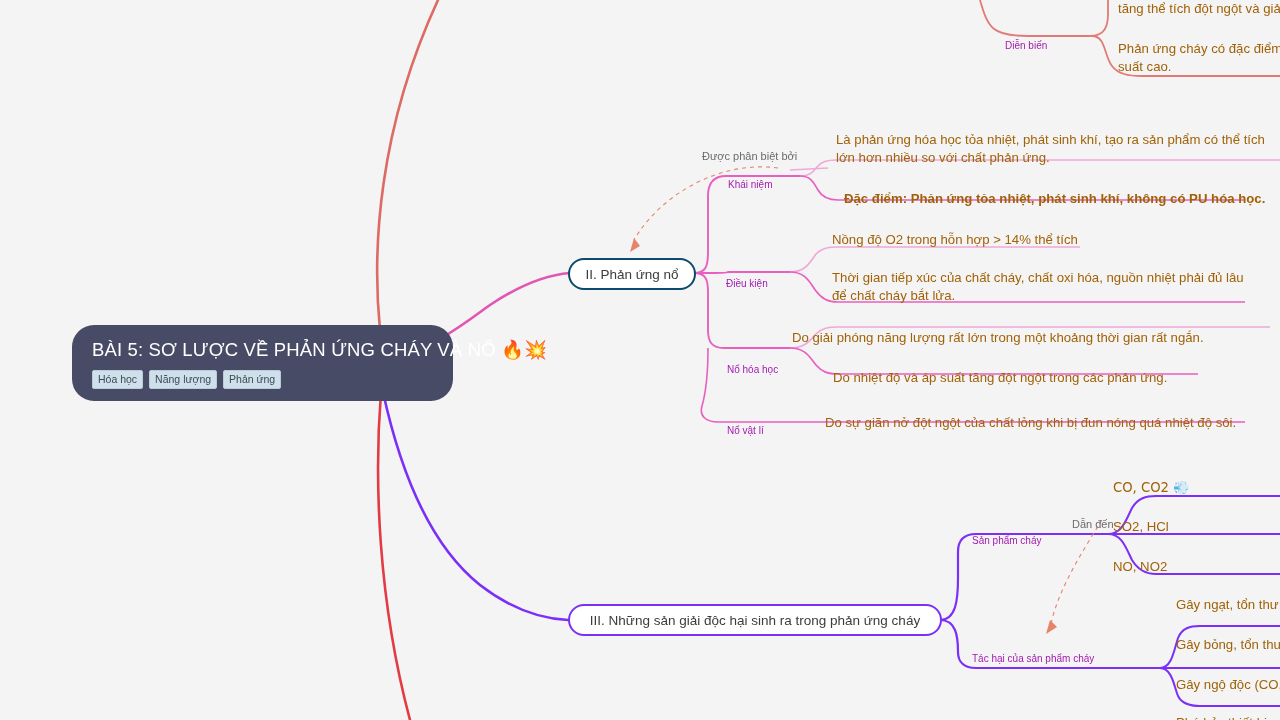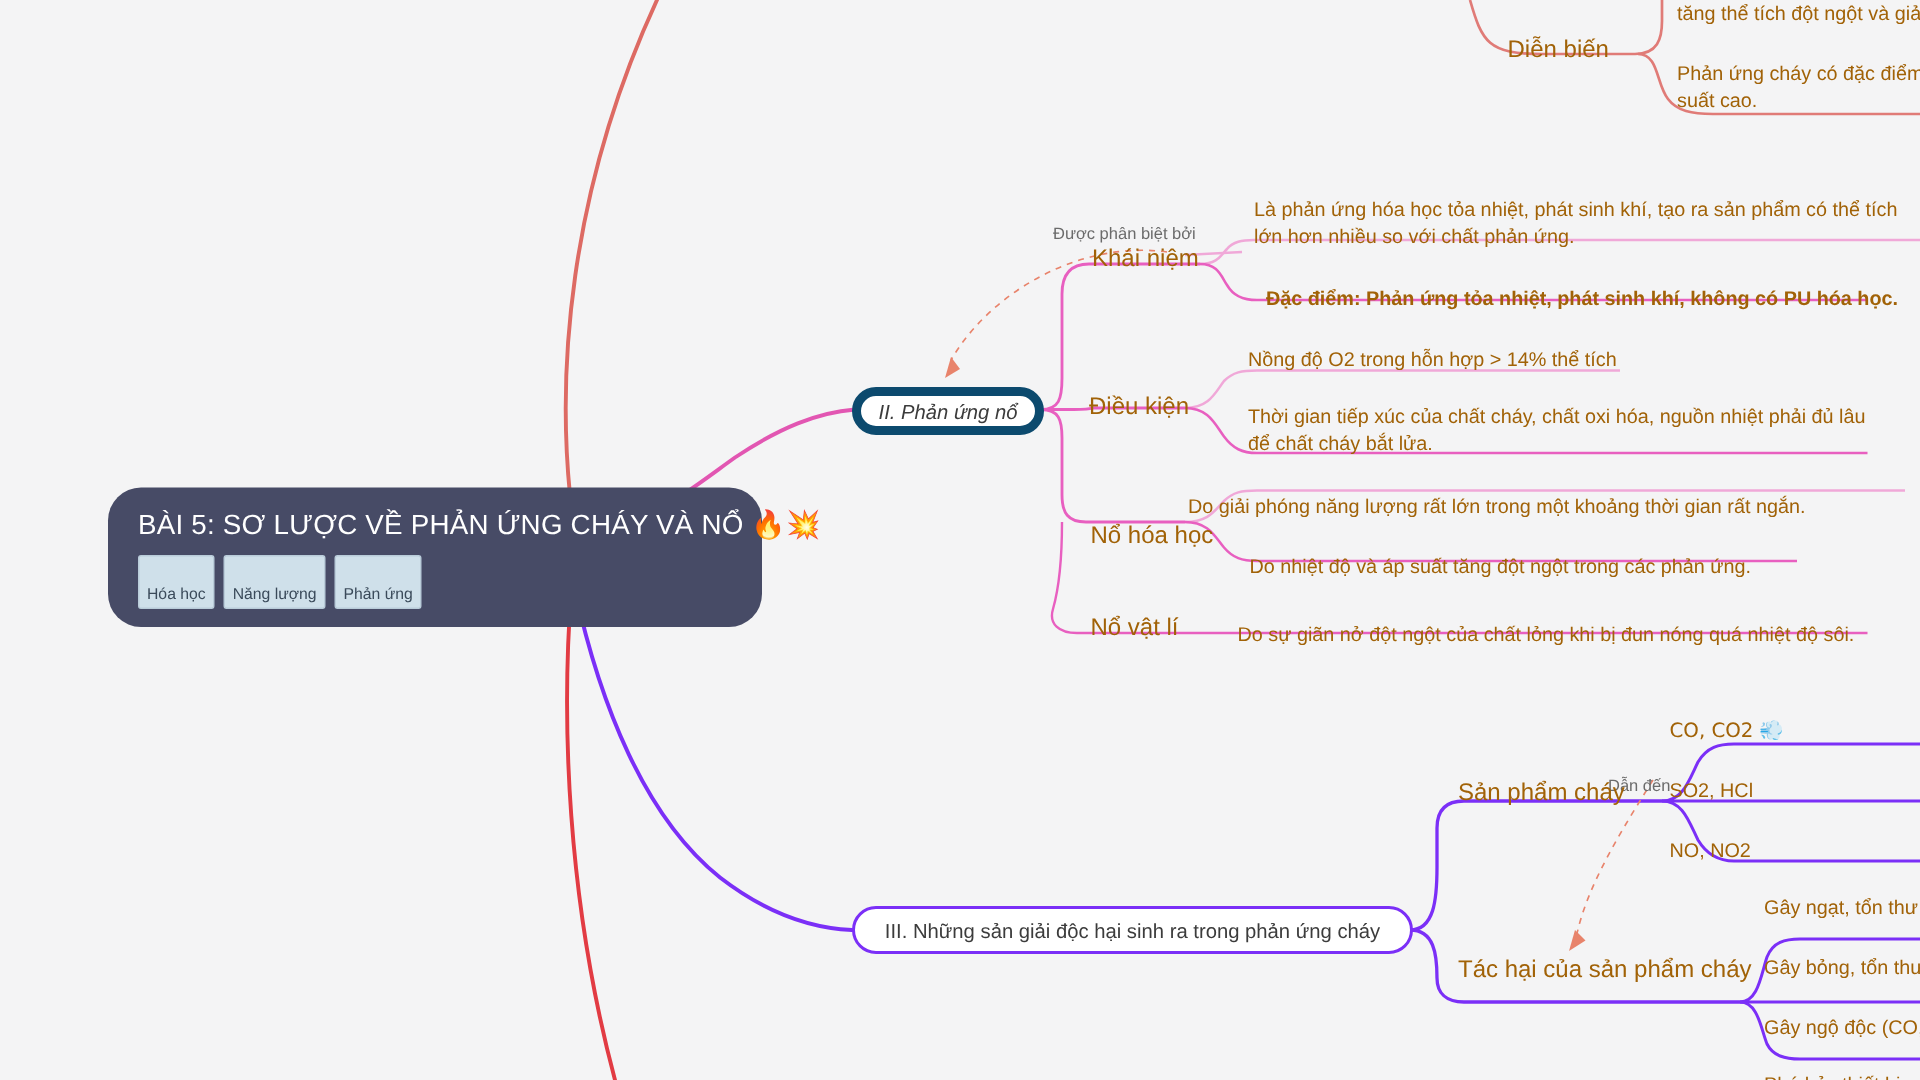--- a/index.html
+++ b/index.html
@@ -7,53 +7,53 @@
     width:1280px;height:720px;overflow:hidden;
     background:#f4f4f5;
     font-family:"Liberation Sans","DejaVu Sans",sans-serif;
     position:relative;
   }
   #canvas{position:absolute;inset:0;width:1280px;height:720px;}
   svg.links{position:absolute;left:0;top:0;width:1280px;height:720px;pointer-events:none;}
 
   
   .root-node{
-    position:absolute;left:72px;top:325px;width:436px;
+    position:absolute;left:72px;top:325px;width:381px;
     background:#474b66;border-radius:22px;
     padding:14px 20px 12px 20px;
     box-sizing:border-box;
   }
   .root-title{
     color:#ffffff;font-size:18.5px;letter-spacing:.15px;
     white-space:nowrap;line-height:1.2;
   }
   .root-tags{margin-top:9px;display:flex;gap:6px;}
   .tag{
     background:#cfe0ea;color:#3a4a5a;font-size:10.5px;
-    padding:18px 5px 2px 5px;border-radius:2px;
+    padding:1px 5px 2px 5px;border-radius:2px;
     border:1px solid #b9ccd9;white-space:nowrap;line-height:1.35;
   }
 
   
   .cap{
     position:absolute;background:#ffffff;
     border-radius:30px;box-sizing:border-box;
     display:flex;align-items:center;justify-content:center;
     font-size:13.5px;color:#3c3c3c;white-space:nowrap;
   }
-  .cap.pink{border:6px solid #0c4a6e;font-style:italic;}
+  .cap.pink{border:2px solid #0c4a6e;}
   .cap.purple{border:2px solid #7b2ff7;}
 
   
   .tx{
     position:absolute;font-size:13.2px;color:#a16207;
     line-height:1.35;white-space:pre;
   }
   .tx.wrap{white-space:normal;}
-  .mid{font-size:16px;color:#a16207;}
+  .mid{font-size:10px;color:#a21caf;margin-top:16px;}
   .conn-label{
     position:absolute;font-size:11px;color:#6b6b6b;white-space:nowrap;
   }
   .emoji{font-family:"DejaVu Sans",sans-serif;}
 </style>
 </head>
 <body>
 
 <div id="canvas">
 

